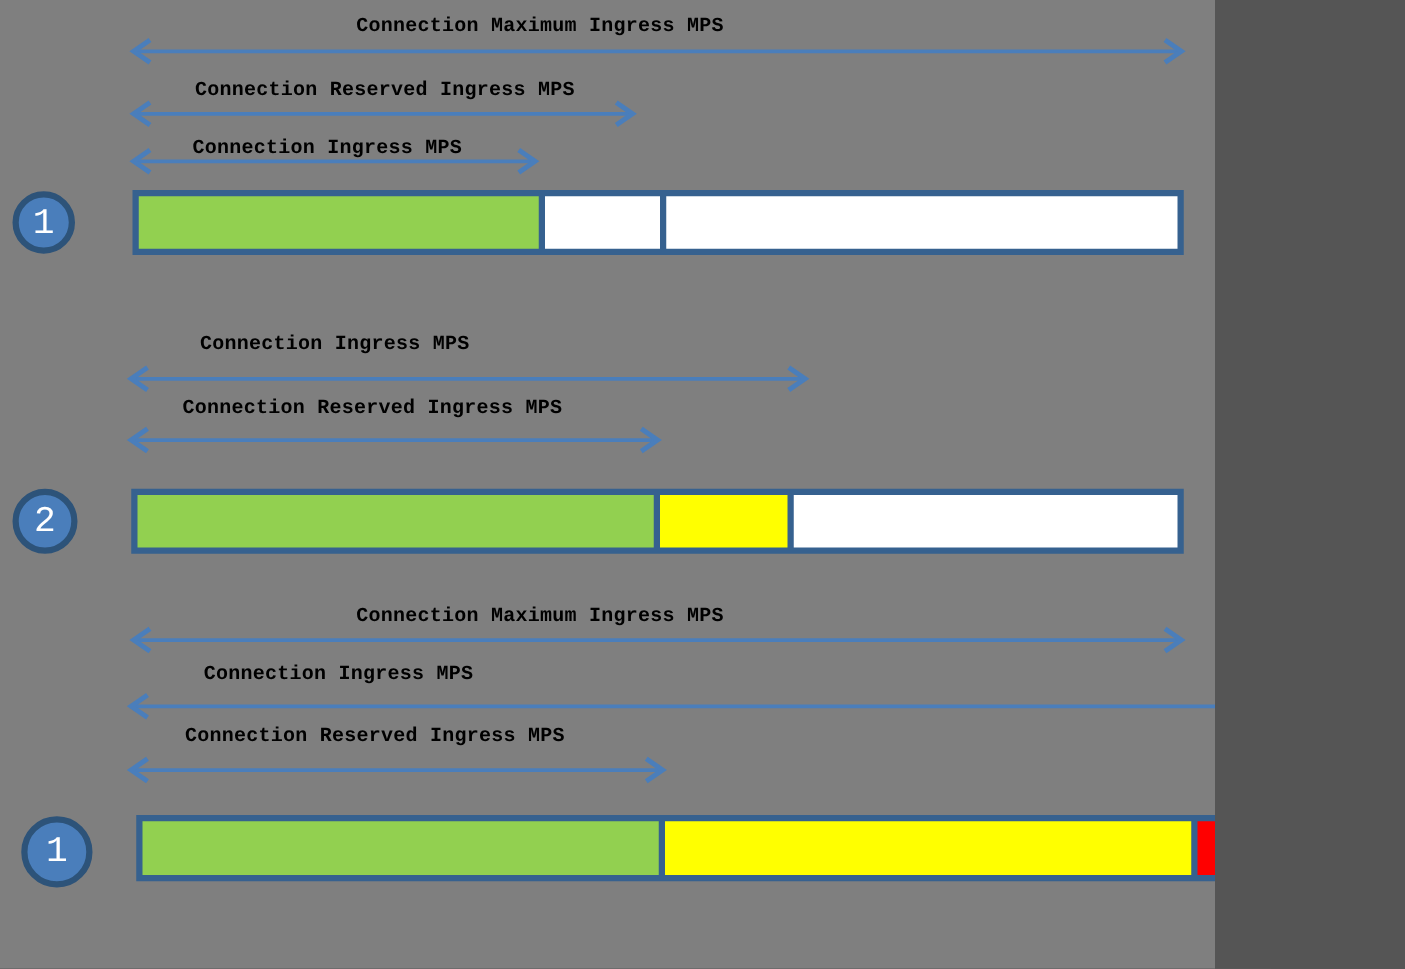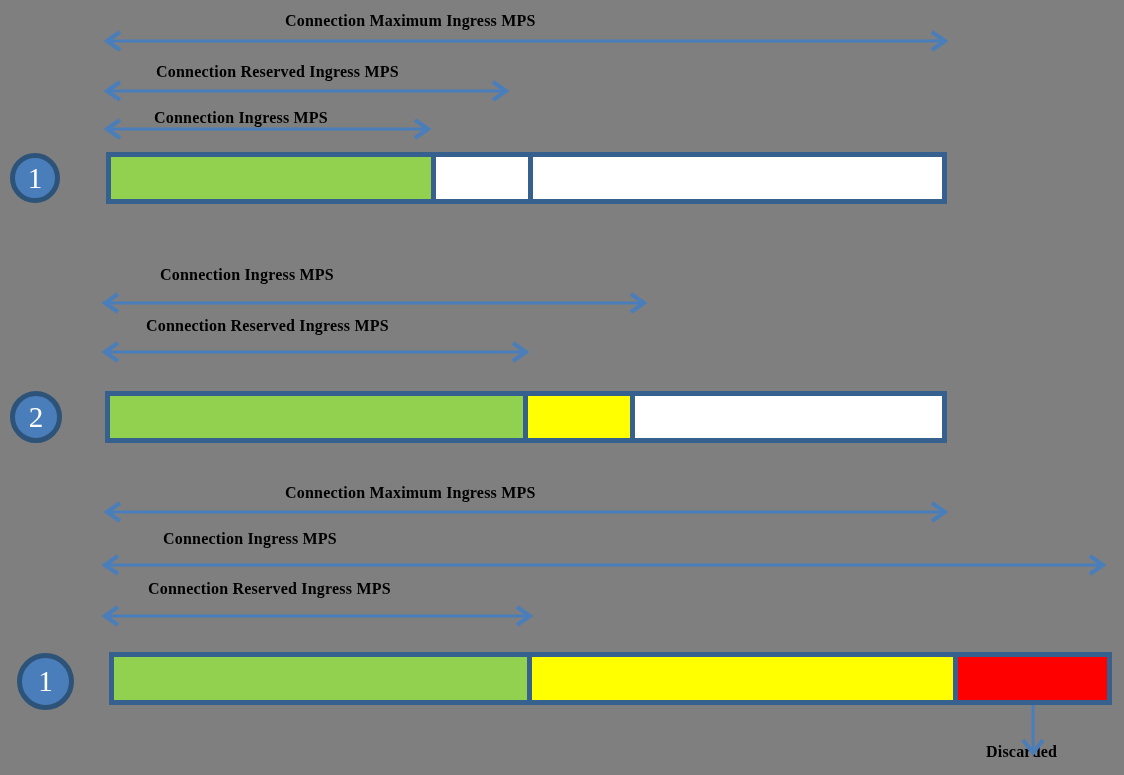--- a/index.html
+++ b/index.html
@@ -1,21 +1,21 @@
 <!DOCTYPE html>
 <html><head>
 <meta charset="utf-8">
 <style>
   html,body{margin:0;padding:0;background:#555;}
   .canvas{
     position:relative;
-    width:1124px;height:775px;
+    width:972px;height:775px;
     background:#7f7f7f;
     overflow:hidden;
-    font-family:Liberation Serif, serif;
+    font-family:Liberation Mono, monospace;
   }
   .lbl{
     position:absolute;
     color:#000;
     font-weight:bold;
     font-size:16px;
     white-space:nowrap;
     letter-spacing:0.2px;
   }
   svg.overlay{

